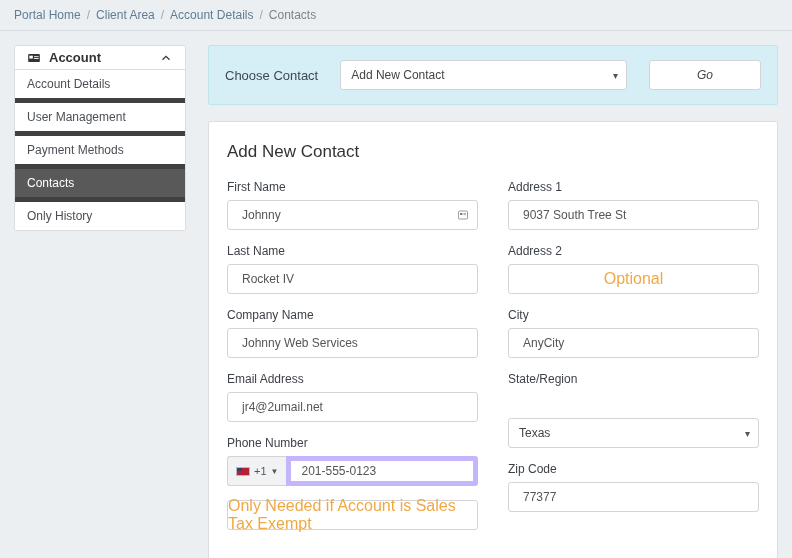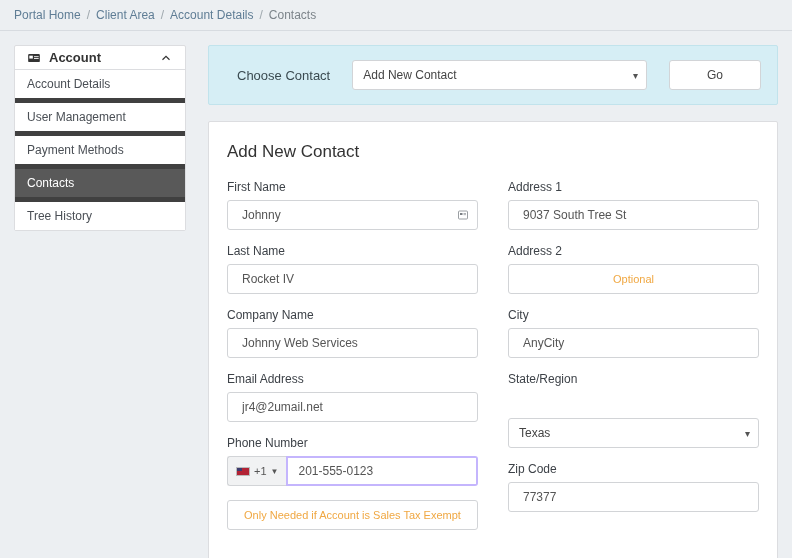--- a/index.html
+++ b/index.html
@@ -70,48 +70,48 @@
   }
 
   
   .choose {
     background: var(--info-bg);
     border: 1px solid var(--info-border);
     border-radius: 2px;
     display: flex; align-items: center; gap: 22px;
     padding: 14px 16px;
   }
-  .choose-label { font-size: 13px; color: #3a4a50; flex: none; margin-left: 12px; }
+  .choose-label { font-size: 13px; color: #3a4a50; flex: none; }
   .select, .btn-go, .input, .input-sel {
     background: #fff; border: 1px solid #d2d4d7; border-radius: 3px;
     font-size: 12px; color: #444;
   }
   .select { flex: 1; height: 30px; padding: 0 26px 0 10px; position: relative; display: flex; align-items: center; cursor: pointer; }
   .select .caret, .input-sel .caret {
     position: absolute; right: 8px; top: 50%; transform: translateY(-50%);
     font-size: 10px; color: #555; pointer-events: none;
   }
-  .btn-go { width: 92px; height: 30px; display: flex; align-items: center; justify-content: center; cursor: pointer; }
+  .btn-go { width: 112px; height: 30px; display: flex; align-items: center; justify-content: center; cursor: pointer; font-style: italic; }
 
   
   .form-panel { margin-top: 16px; padding: 20px 18px; }
   .form-panel h2 { margin: 0 0 18px 0; font-size: 17px; font-weight: 500; color: #333; }
   .grid { display: flex; gap: 30px; }
   .col { flex: 1; display: flex; flex-direction: column; gap: 14px; }
   .field label { display: block; font-size: 12px; color: #3d4248; margin-bottom: 6px; }
   .input { width: 100%; height: 30px; padding: 0 12px; position: relative; }
   .input input {
     border: none; outline: none; width: 100%; height: 100%; font-size: 12px; color: #555;
     background: transparent;
   }
   .input input::placeholder { color: var(--accent-orange); font-style: normal; text-align: center; }
   .input .placeholder-center {
     position: absolute; left: 0; right: 0; top: 0; bottom: 0;
     display: flex; align-items: center; justify-content: center;
-    color: var(--accent-orange); font-size: 11px; pointer-events: none;
+    color: var(--accent-orange); font-size: 16px; pointer-events: none;
   }
   .input .contact-icon {
     position: absolute; right: 8px; top: 50%; transform: translateY(-50%);
     width: 12px; height: 12px; fill: #7a7f84;
   }
   .input-sel { width: 100%; height: 30px; padding: 0 26px 0 10px; position: relative; display: flex; align-items: center; cursor: pointer; margin-top: 32px; }
 
   
   .phone { display: flex; width: 100%; height: 30px; }
   .phone .cc {
@@ -125,21 +125,21 @@
     content:""; position:absolute; inset:0;
     background:
       linear-gradient(#b22234 0 7.7%, #fff 0 15.4%, #b22234 0 23.1%, #fff 0 30.8%, #b22234 0 38.5%, #fff 0 46.2%, #b22234 0 53.8%, #fff 0 61.5%, #b22234 0 69.2%, #fff 0 76.9%, #b22234 0 84.6%, #fff 0 92.3%, #b22234 0 100%);
   }
   .phone .cc .flag::after{
     content:""; position:absolute; left:0; top:0; width:45%; height:54%;
     background:#3c3b6e;
   }
   .phone .num {
     flex:1;
-    background:#be185d; border:2px solid #c4b5fd; border-radius:0 3px 3px 0;
+    background:#be185d; border:5px solid #c4b5fd; border-radius:0 3px 3px 0;
   }
   .phone .num input { border:none; outline:none; width:100%; height:100%; font-size:12px; padding:0 10px; color:#555;}
 </style>
 </head>
 <body>
 
 <nav class="breadcrumb">
   <a>Portal Home</a>
   <span class="sep">/</span>
   <a>Client Area</a>
@@ -165,21 +165,21 @@
         </span>
         <svg class="chev" viewBox="0 0 24 24">
             <path d="M6 15l6-6 6 6" fill="none" stroke="#333" stroke-width="2"></path>
           </svg>
       </div>
       <ul class="menu">
         <li>Account Details</li>
         <li>User Management</li>
         <li>Payment Methods</li>
         <li class="active">Contacts</li>
-        <li>Tree History</li>
+        <li>Only History</li>
       </ul>
     </div>
   </aside>
 
   <main class="main">
 
     <div class="choose">
       <span class="choose-label">Choose Contact</span>
       <div class="select">
         <span>Add New Contact</span>

